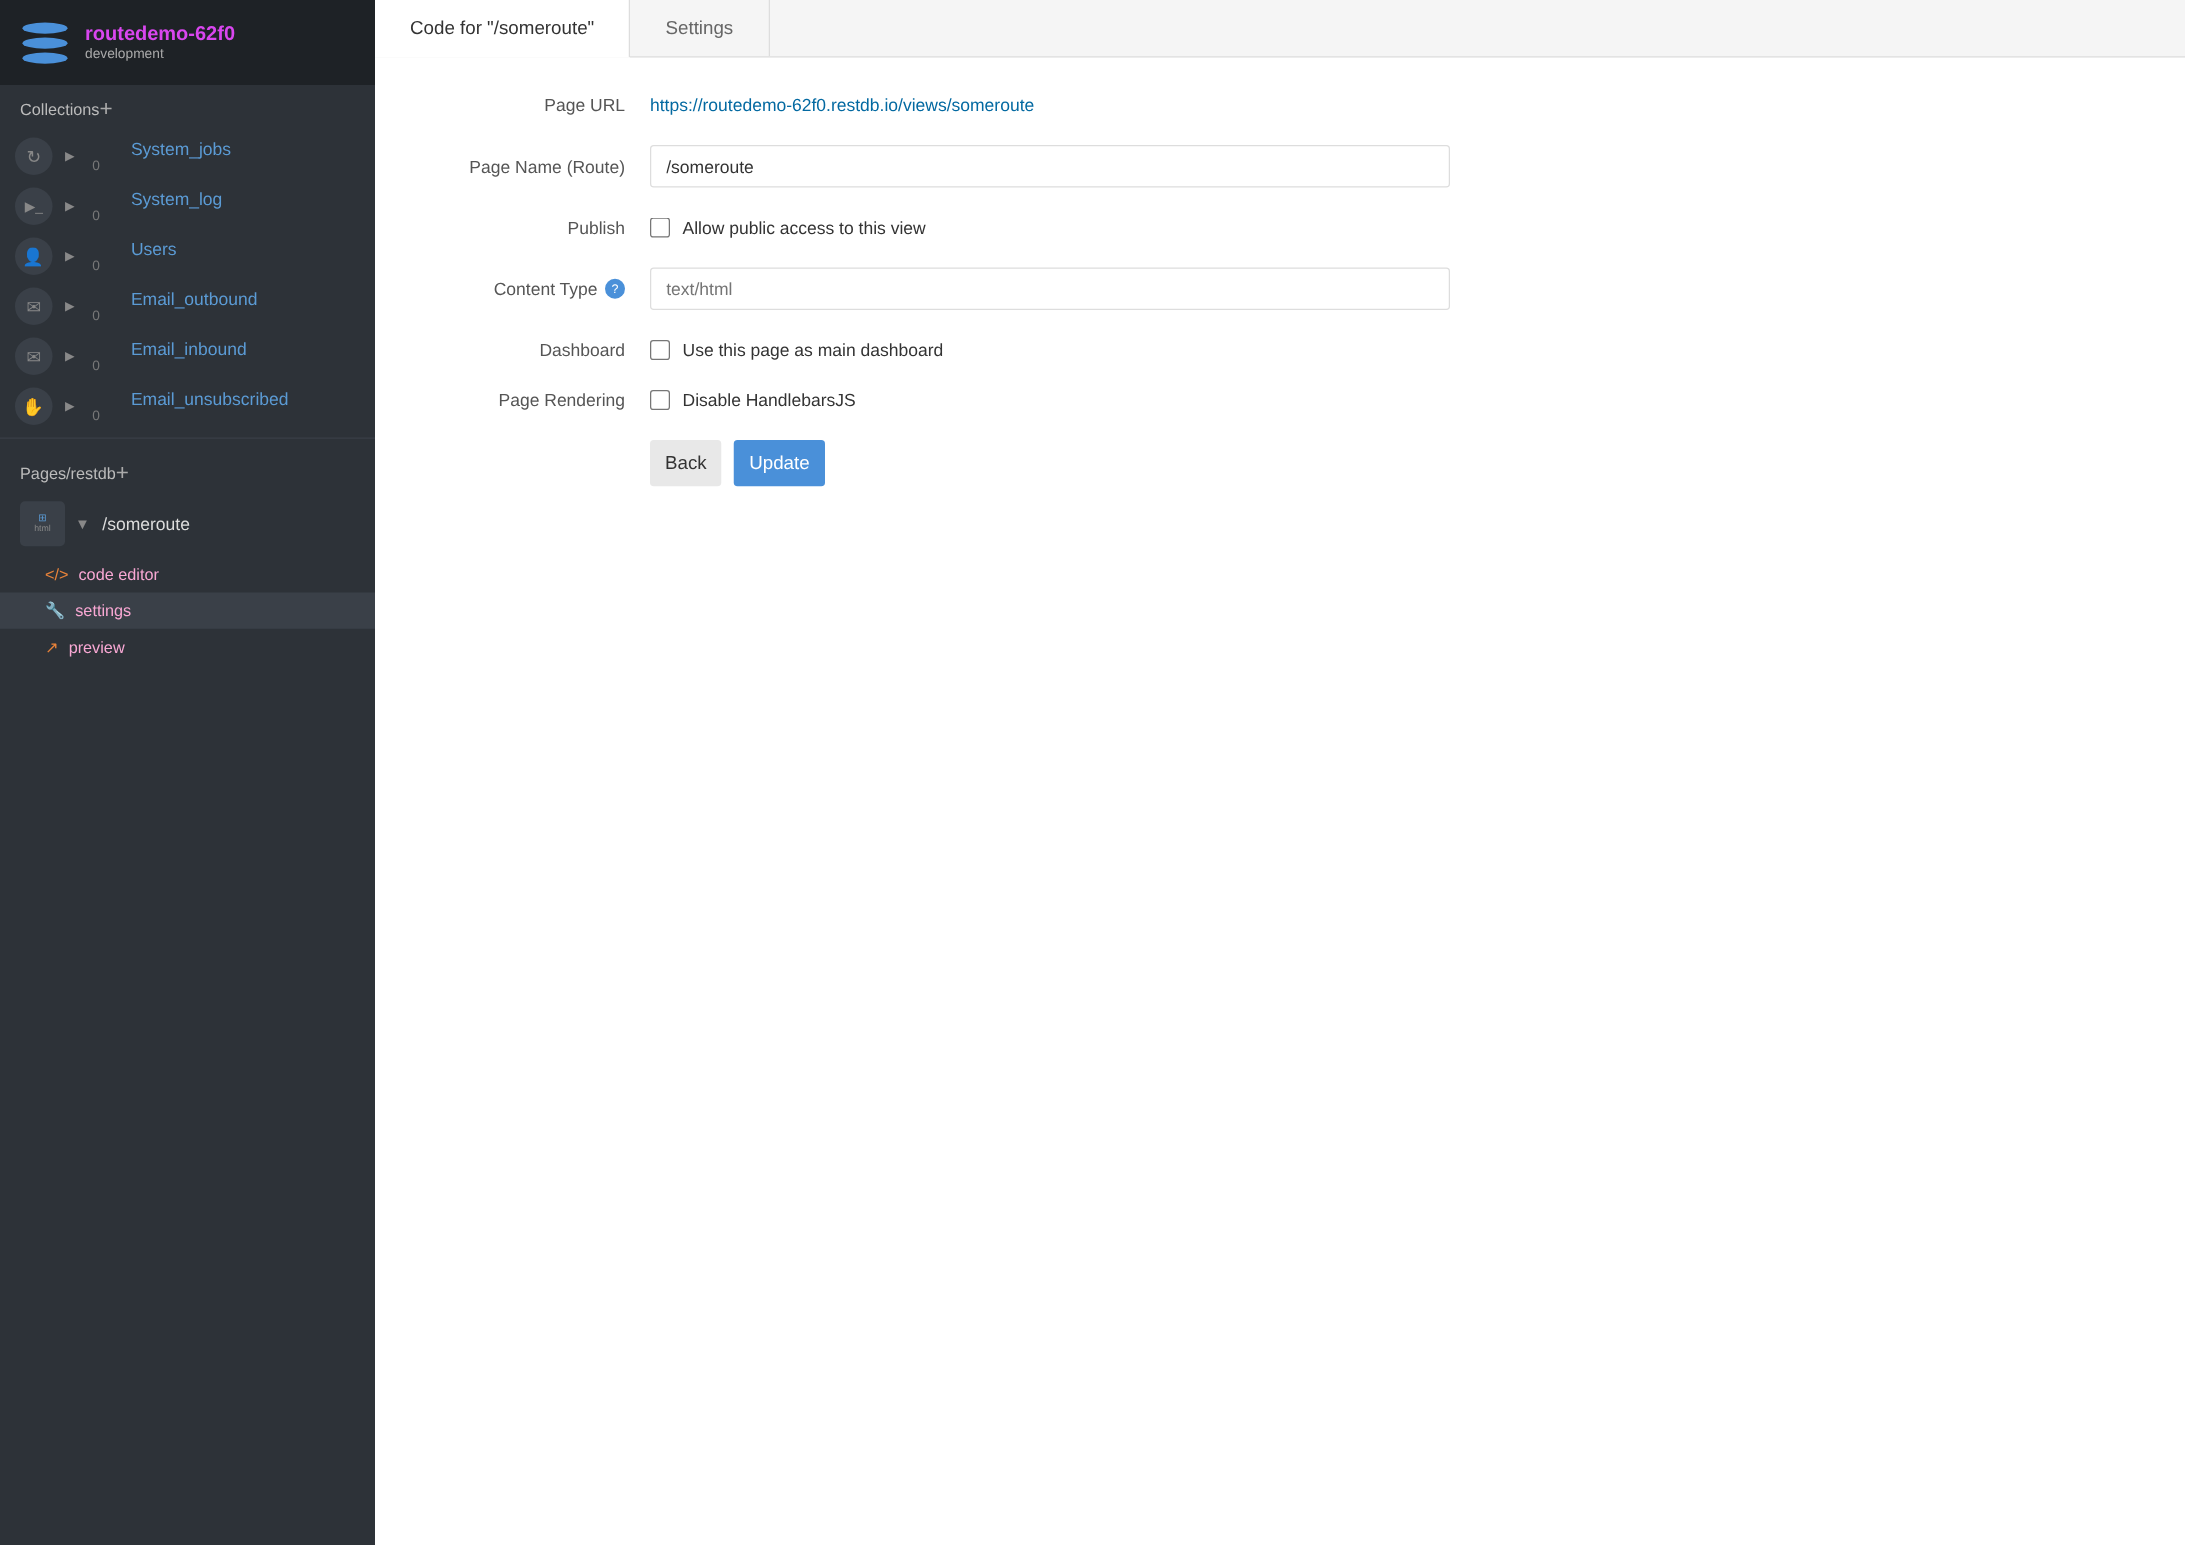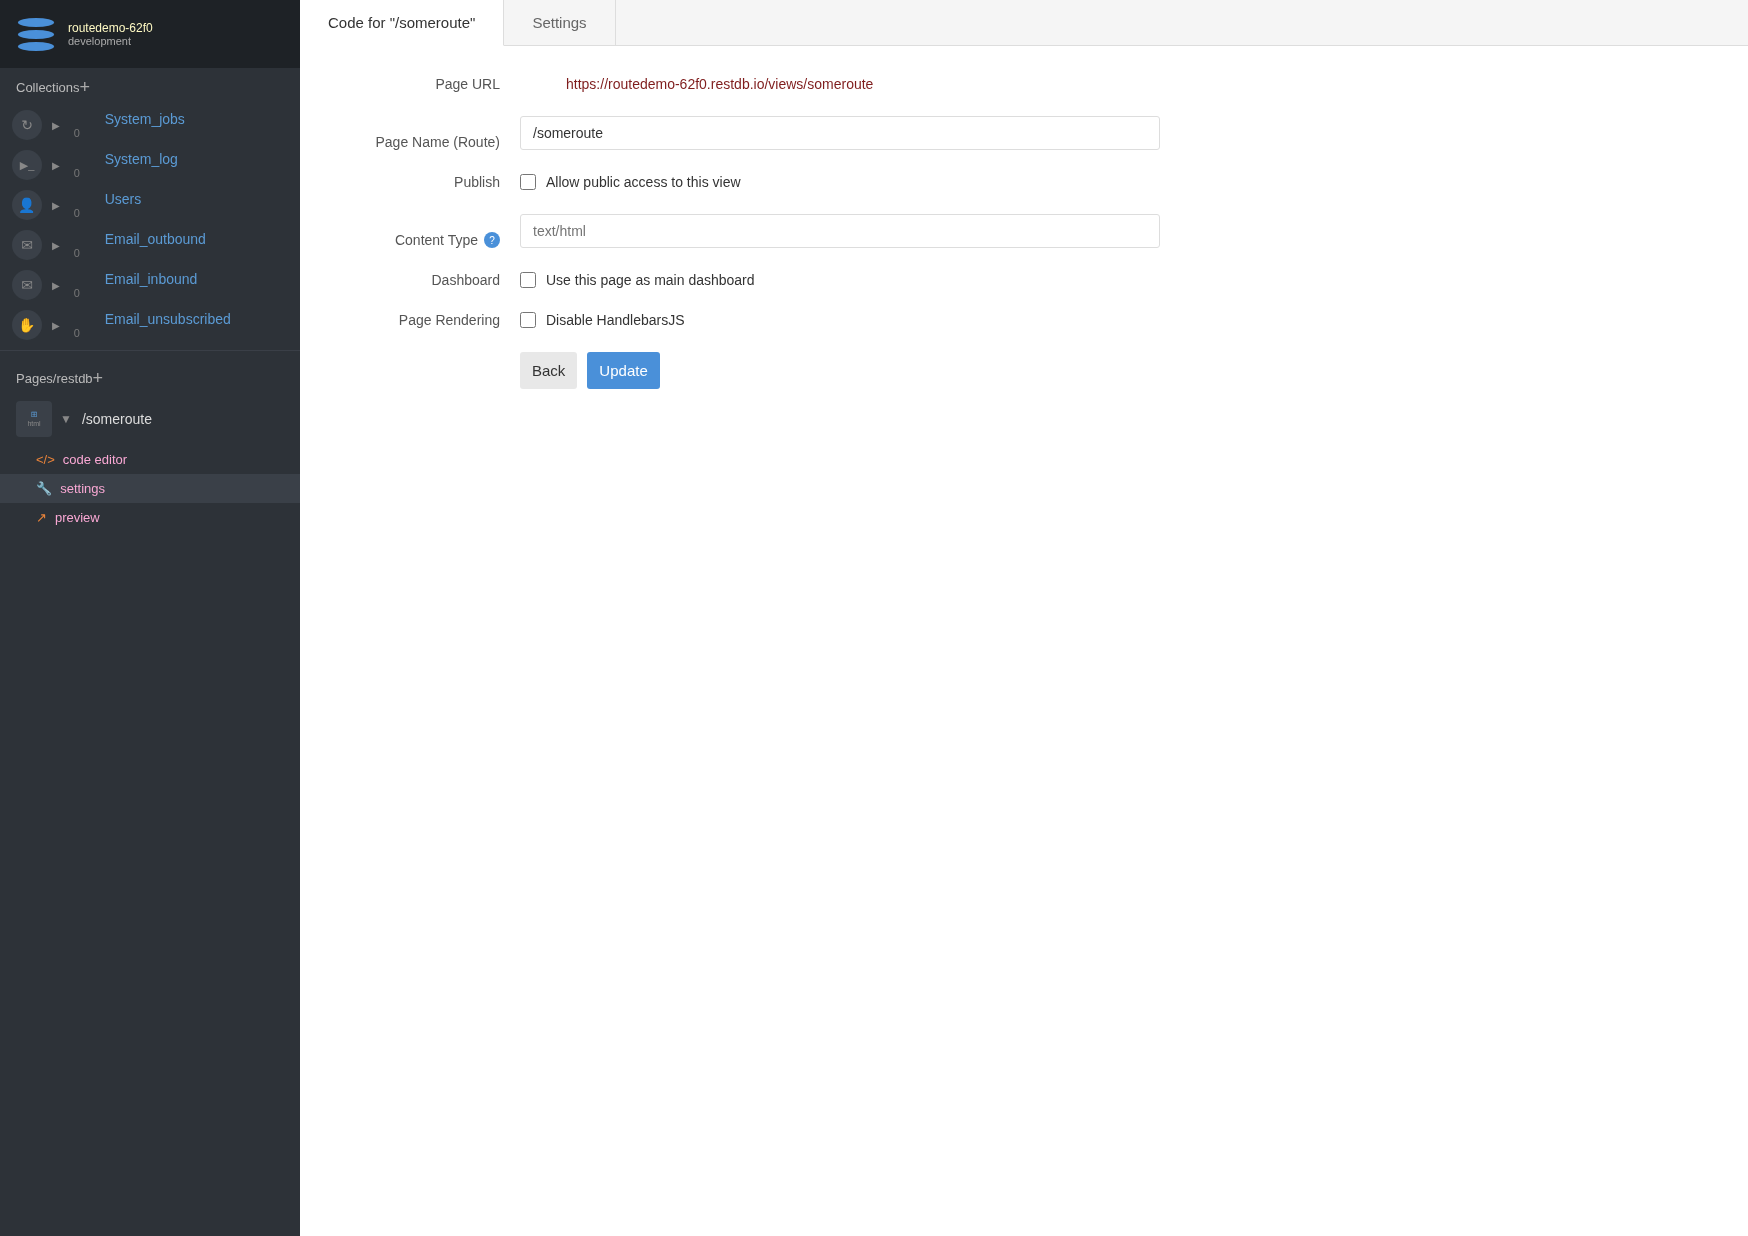--- a/index.html
+++ b/index.html
@@ -40,23 +40,23 @@
     }
 
     .db-disk {
       width: 36px;
       height: 9px;
       border-radius: 50%;
       background: #4a90d9;
     }
 
     .sidebar-app-name {
-      font-size: 12px;
-      font-weight: normal;
-      color: #fef9c3;
+      font-size: 16px;
+      font-weight: bold;
+      color: #d946ef;
     }
 
     .sidebar-app-env {
       font-size: 11px;
       color: #aaa;
     }
 
     .sidebar-section-header {
       display: flex;
       align-items: center;
@@ -210,21 +210,21 @@
     }
 
     
     .settings-form {
       padding: 30px 40px;
       max-width: 900px;
     }
 
     .form-row {
       display: flex;
-      align-items: flex-end;
+      align-items: center;
       margin-bottom: 24px;
       gap: 20px;
     }
 
     .form-label {
       width: 160px;
       min-width: 160px;
       text-align: right;
       color: #555;
       font-size: 14px;
@@ -244,24 +244,23 @@
       background: #4a90d9;
       color: #fff;
       font-size: 10px;
       display: inline-flex;
       align-items: center;
       justify-content: center;
       cursor: pointer;
     }
 
     .form-value-url {
-      color: #7f1d1d;
+      color: #0369a1;
       font-size: 14px;
       text-decoration: none;
-      margin-left: 46px;
     }
 
     .form-input {
       flex: 1;
       padding: 8px 12px;
       border: 1px solid #ddd;
       border-radius: 3px;
       font-size: 14px;
       color: #333;
       outline: none;

